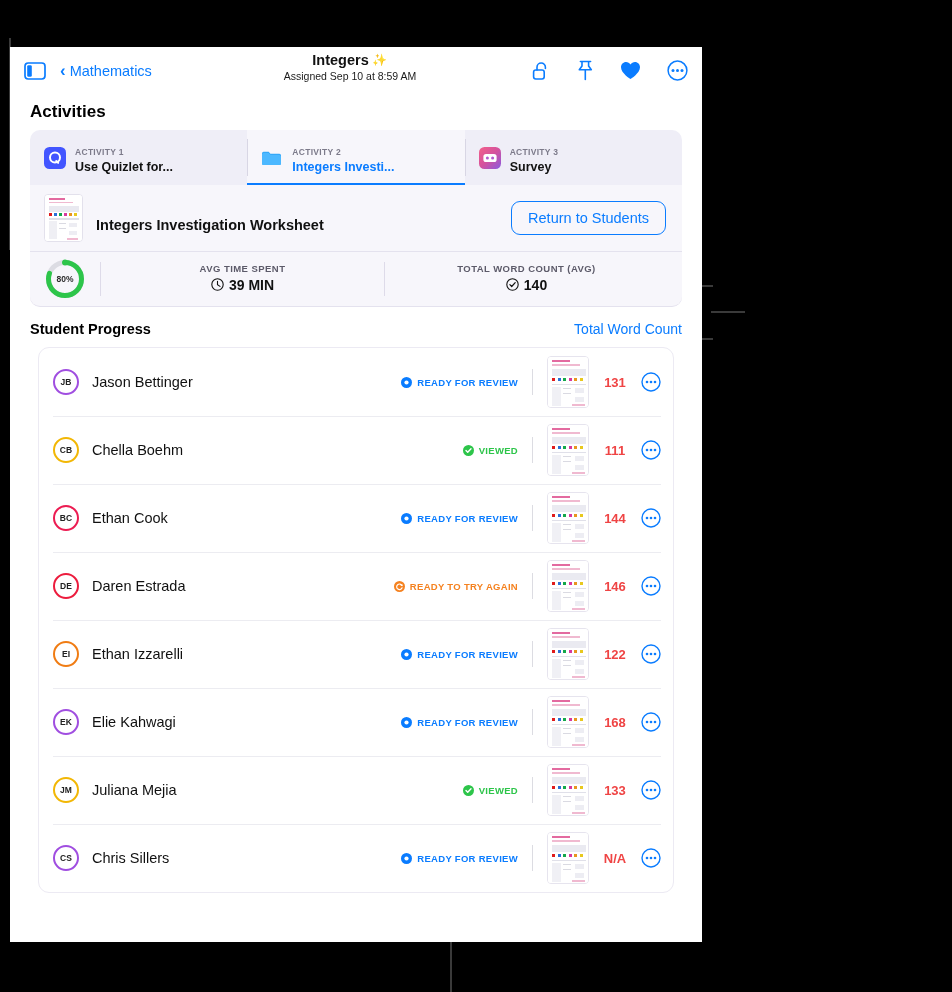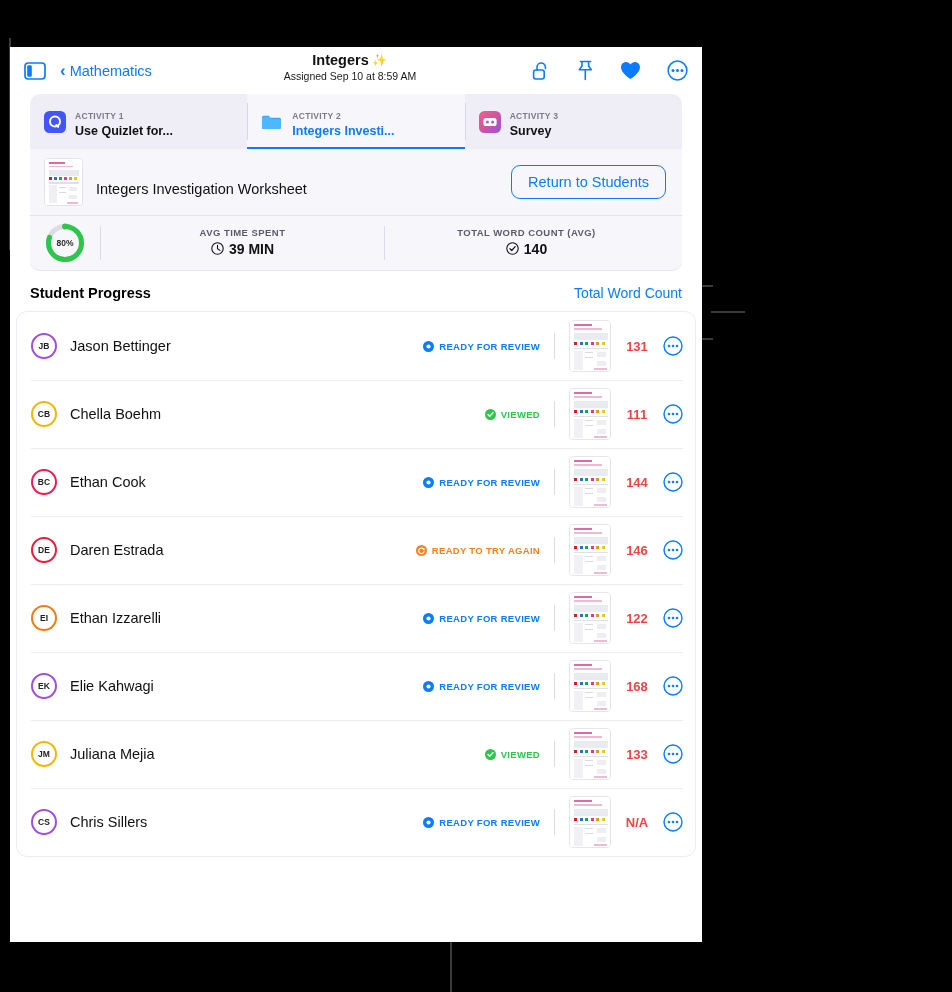--- a/index.html
+++ b/index.html
@@ -102,21 +102,21 @@
   .doc-thumb {
     width: 39px; height: 48px; border-radius: 4px;
     background: #fff; border: 1px solid #e3e1ec;
     overflow: hidden; flex: 0 0 39px; position: relative;
   }
   .doc-meta { flex: 1; min-width: 0; }
   .doc-kicker {
     font-size: 9.5px; color: #63616f; letter-spacing: .25px;
     font-weight: 600; display: flex; align-items: center; gap: 2px;
   }
-  .doc-name { font-size: 14.5px; font-weight: normal; color: #111; margin-top: 14px; }
+  .doc-name { font-size: 14.5px; font-weight: bold; color: #111; margin-top: 14px; }
   .return-btn {
     border: 1.6px solid #0a7cff; border-radius: 9px;
     color: #0a7cff; font-size: 14.5px; font-weight: 500;
     padding: 8px 16px; background: transparent; cursor: pointer;
     white-space: nowrap; font-family: inherit;
   }
 
   
   .stats {
     margin: 0 20px; background: #f7f6fb;
@@ -142,21 +142,21 @@
   }
 
   
   .sp-head {
     display: flex; align-items: center; justify-content: space-between;
     padding: 14px 20px 10px 20px;
   }
   .sp-title { font-size: 14.5px; font-weight: bold; color: #000; }
   .sp-link { font-size: 14px; color: #0a7cff; cursor: pointer; }
   .list-card {
-    margin: 0 6px; background: #fff; border-radius: 11px;
+    margin: 0 28px; background: #fff; border-radius: 11px;
     border: 1px solid #eceaf3; overflow: hidden;
   }
   .row {
     display: flex; align-items: center; height: 68px;
     padding: 0 12px 0 14px; position: relative; cursor: pointer;
   }
   .row + .row::before {
     content: ""; position: absolute; left: 14px; right: 12px; top: 0;
     height: 1px; background: #ececf1;
   }
@@ -245,20 +245,21 @@
           <svg width="21" height="21" viewBox="0 0 21 21">
             <circle cx="10.5" cy="10.5" r="9.4" fill="none" stroke="#0a7cff" stroke-width="1.5"></circle>
             <circle cx="6" cy="10.5" r="1.5" fill="#0a7cff"></circle>
             <circle cx="10.5" cy="10.5" r="1.5" fill="#0a7cff"></circle>
             <circle cx="15" cy="10.5" r="1.5" fill="#0a7cff"></circle>
           </svg>
         </span>
       </div>
     </div>
 
+    <div class="activities-title">Activities</div>
 
     <div class="tabs-card">
       <div class="tab">
         <span class="tab-icon">
           <svg width="22" height="22" viewBox="0 0 22 22">
             <rect width="22" height="22" rx="5.5" fill="#4255ff"></rect>
             <circle cx="11" cy="10.4" r="5" fill="none" stroke="#fff" stroke-width="2"></circle>
             <rect x="12.2" y="12.6" width="4.6" height="2.1" rx="1" fill="#fff" transform="rotate(42 12.2 12.6)"></rect>
           </svg>
         </span>

